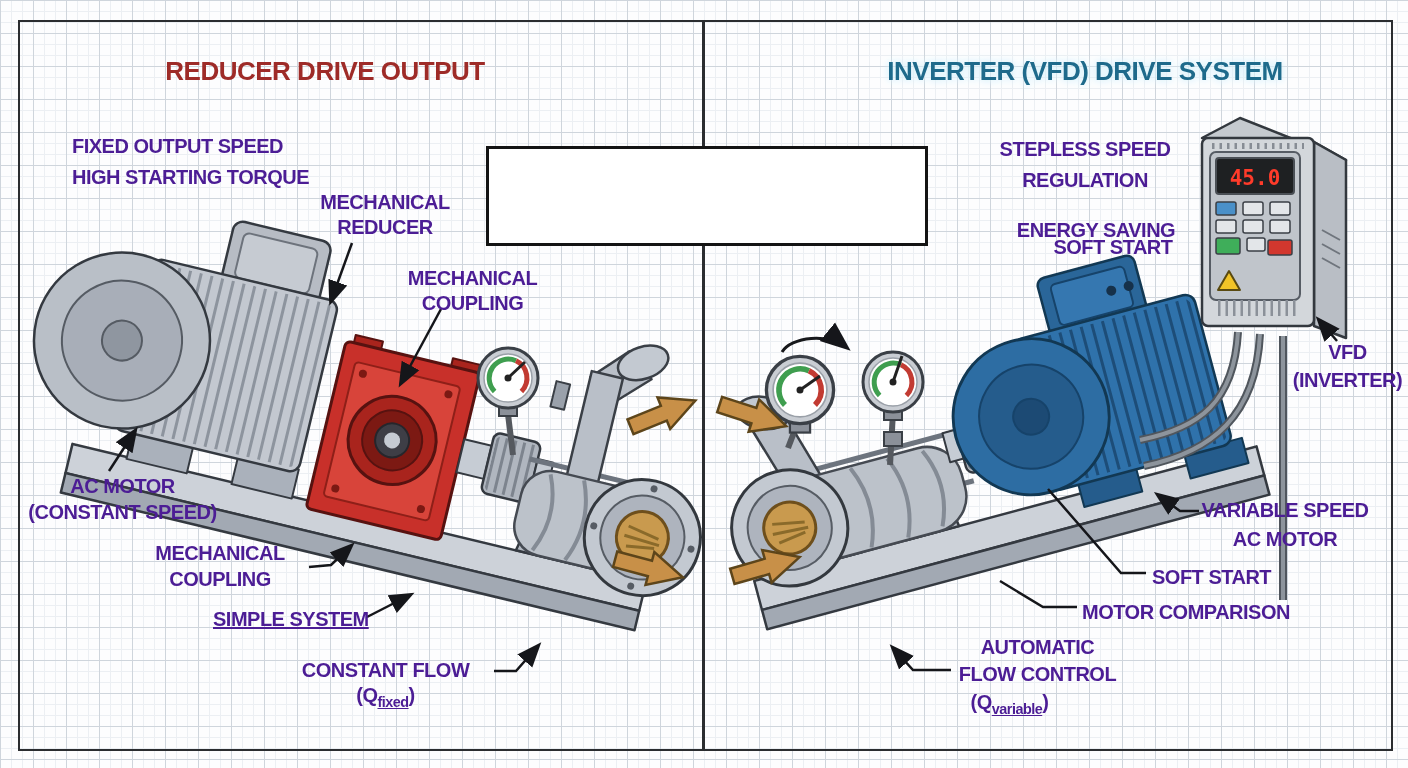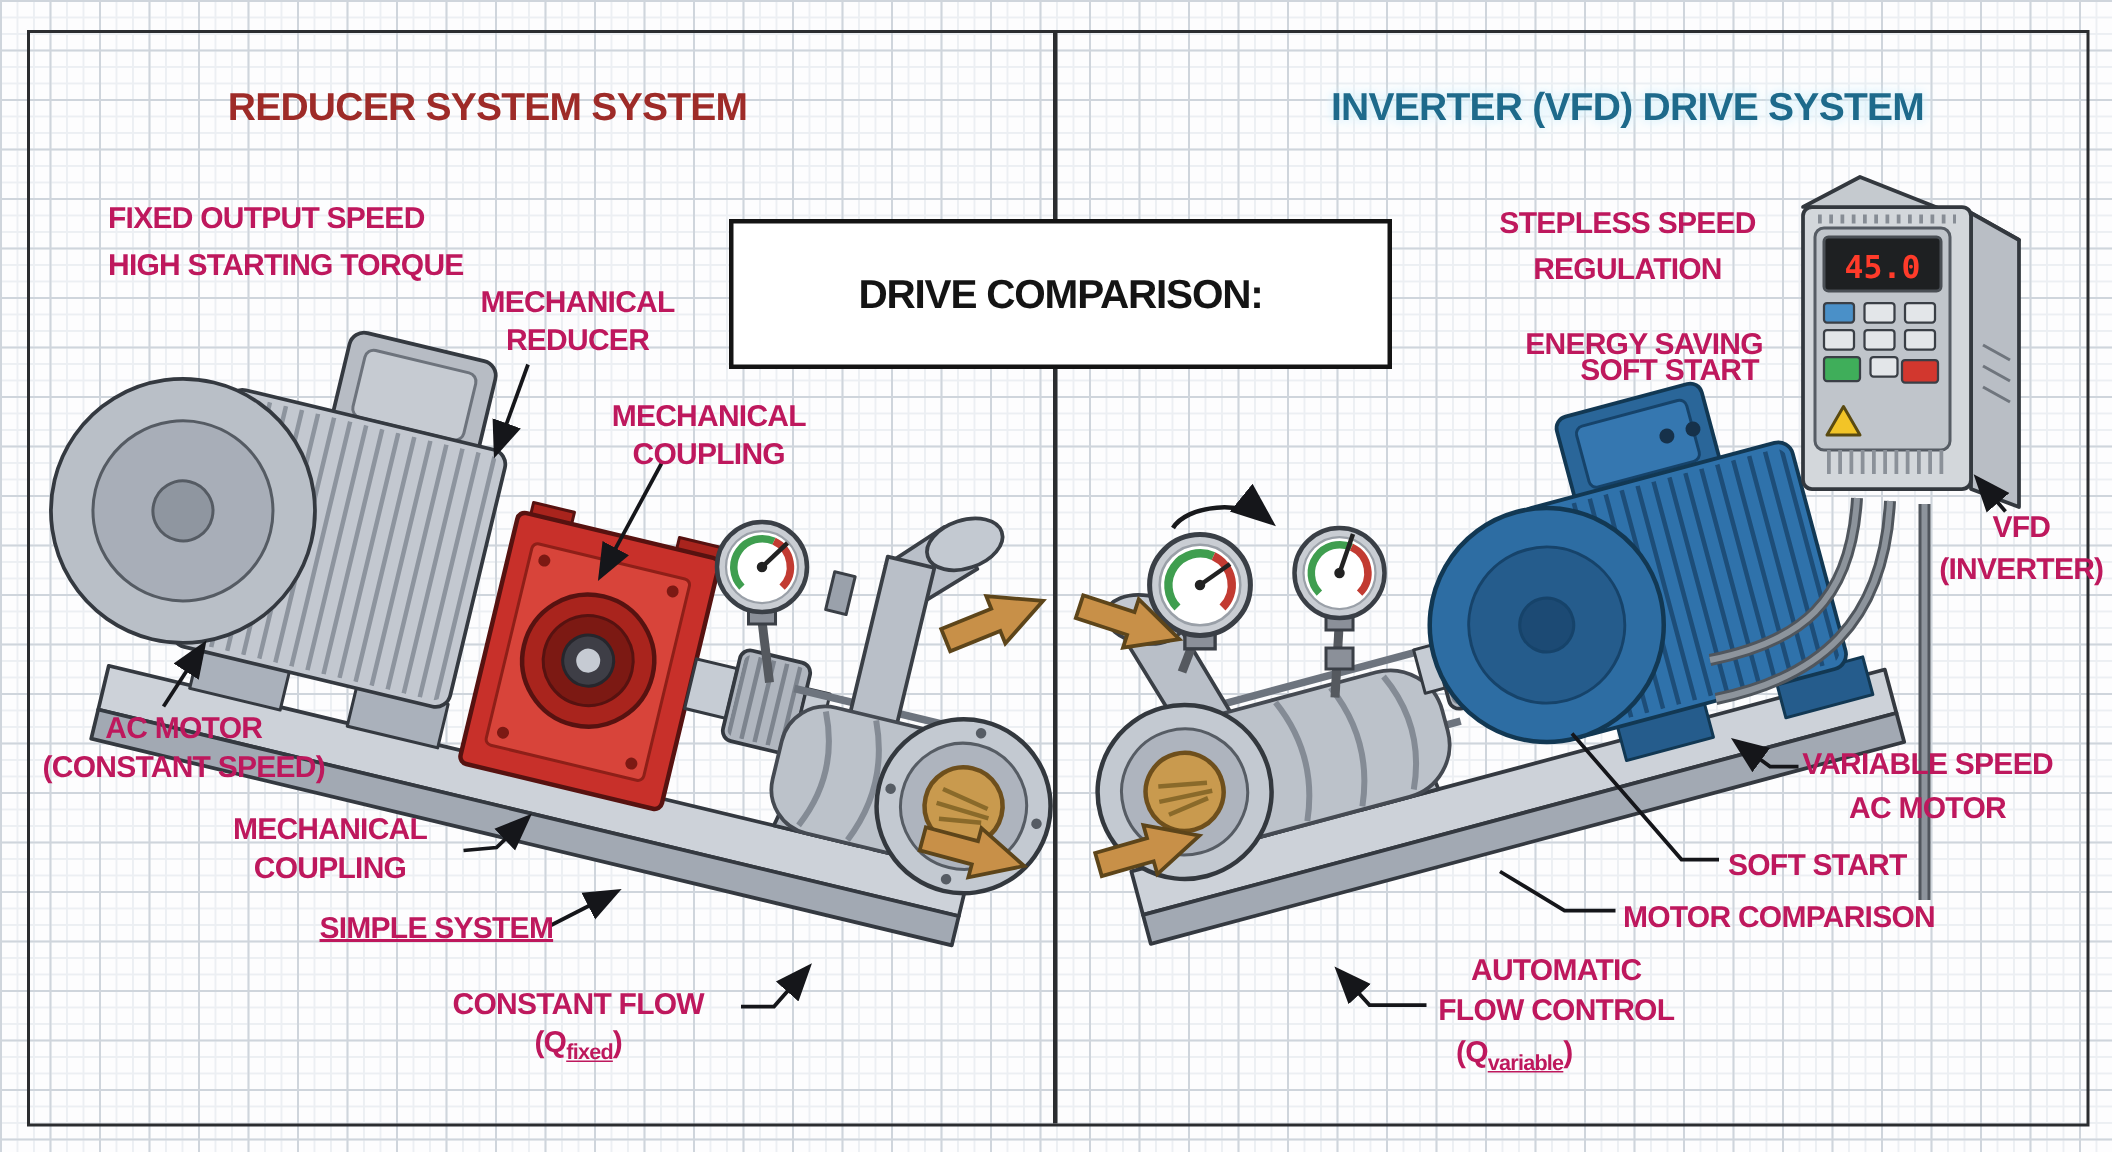--- a/index.html
+++ b/index.html
@@ -15,21 +15,21 @@
     font-family:"Liberation Sans", sans-serif;
   }
   .frame{position:absolute;left:18px;top:20px;width:1371px;height:727px;border:2px solid #2b2d30;}
   .divider{position:absolute;left:702px;top:20px;width:3px;height:729px;background:#2b2d30;}
   .title{position:absolute;font-weight:bold;font-size:26px;letter-spacing:-0.5px;text-align:center;white-space:pre-line;}
   .title-left{left:130px;top:56px;width:390px;color:#9E2B28;}
   .title-right{left:870px;top:56px;width:430px;color:#1E6A8B;text-shadow:0 0 6px #d9f2fb,0 0 12px #d9f2fb;}
   .cbox{position:absolute;left:486px;top:146px;width:436px;height:94px;background:#fff;border:3px solid #141414;
         display:flex;flex-direction:column;align-items:center;justify-content:center;}
   .cbox .l{font-weight:bold;font-size:27px;letter-spacing:-0.8px;color:#141414;line-height:38px;white-space:nowrap;}
-  .lbl{position:absolute;font-weight:bold;font-size:20px;letter-spacing:-0.5px;color:#be185d;line-height:30px;white-space:pre-line;}
+  .lbl{position:absolute;font-weight:bold;font-size:20px;letter-spacing:-0.5px;color:#4c1d95;line-height:30px;white-space:pre-line;}
   .center{text-align:center;}
   .qsub{font-size:0.72em;font-weight:bold;text-decoration:underline;}
   svg.art{position:absolute;left:0;top:0;}
 </style>
 </head>
 <body>
 
 <div class="frame"></div>
 
 <svg class="art" width="1408" height="768" viewBox="0 0 1408 768">
@@ -233,25 +233,24 @@
     <path d="M 1337 341 L 1319 320" marker-end="url(#ah)"></path>
     <path d="M 1199 511 L 1180 511 L 1158 495" marker-end="url(#ah)"></path>
     <path d="M 1146 573 L 1121 573 L 1048 489"></path>
     <path d="M 1077 607 L 1043 607 L 1000 581"></path>
     <path d="M 951 670 L 913 670 L 893 648" marker-end="url(#ah)"></path>
   </g>
 </svg>
 
 <div class="divider"></div>
 
-<div class="title title-left">REDUCER SYSTEM SYSTEM</div>
+<div class="title title-left">REDUCER DRIVE OUTPUT</div>
 <div class="title title-right">INVERTER (VFD) DRIVE SYSTEM</div>
 
 <div class="cbox">
-  <div class="l">DRIVE COMPARISON:</div>
 </div>
 
 <div class="lbl" style="left:72px;top:131px;width:280px;line-height:31px;">FIXED OUTPUT SPEED
 HIGH STARTING TORQUE</div>
 <div class="lbl center" style="left:300px;top:190px;width:170px;line-height:25px;">MECHANICAL
 REDUCER</div>
 <div class="lbl center" style="left:390px;top:266px;width:165px;line-height:25px;">MECHANICAL
 COUPLING</div>
 <div class="lbl center" style="left:15px;top:473px;width:215px;line-height:26px;">AC MOTOR
 (CONSTANT SPEED)</div>

